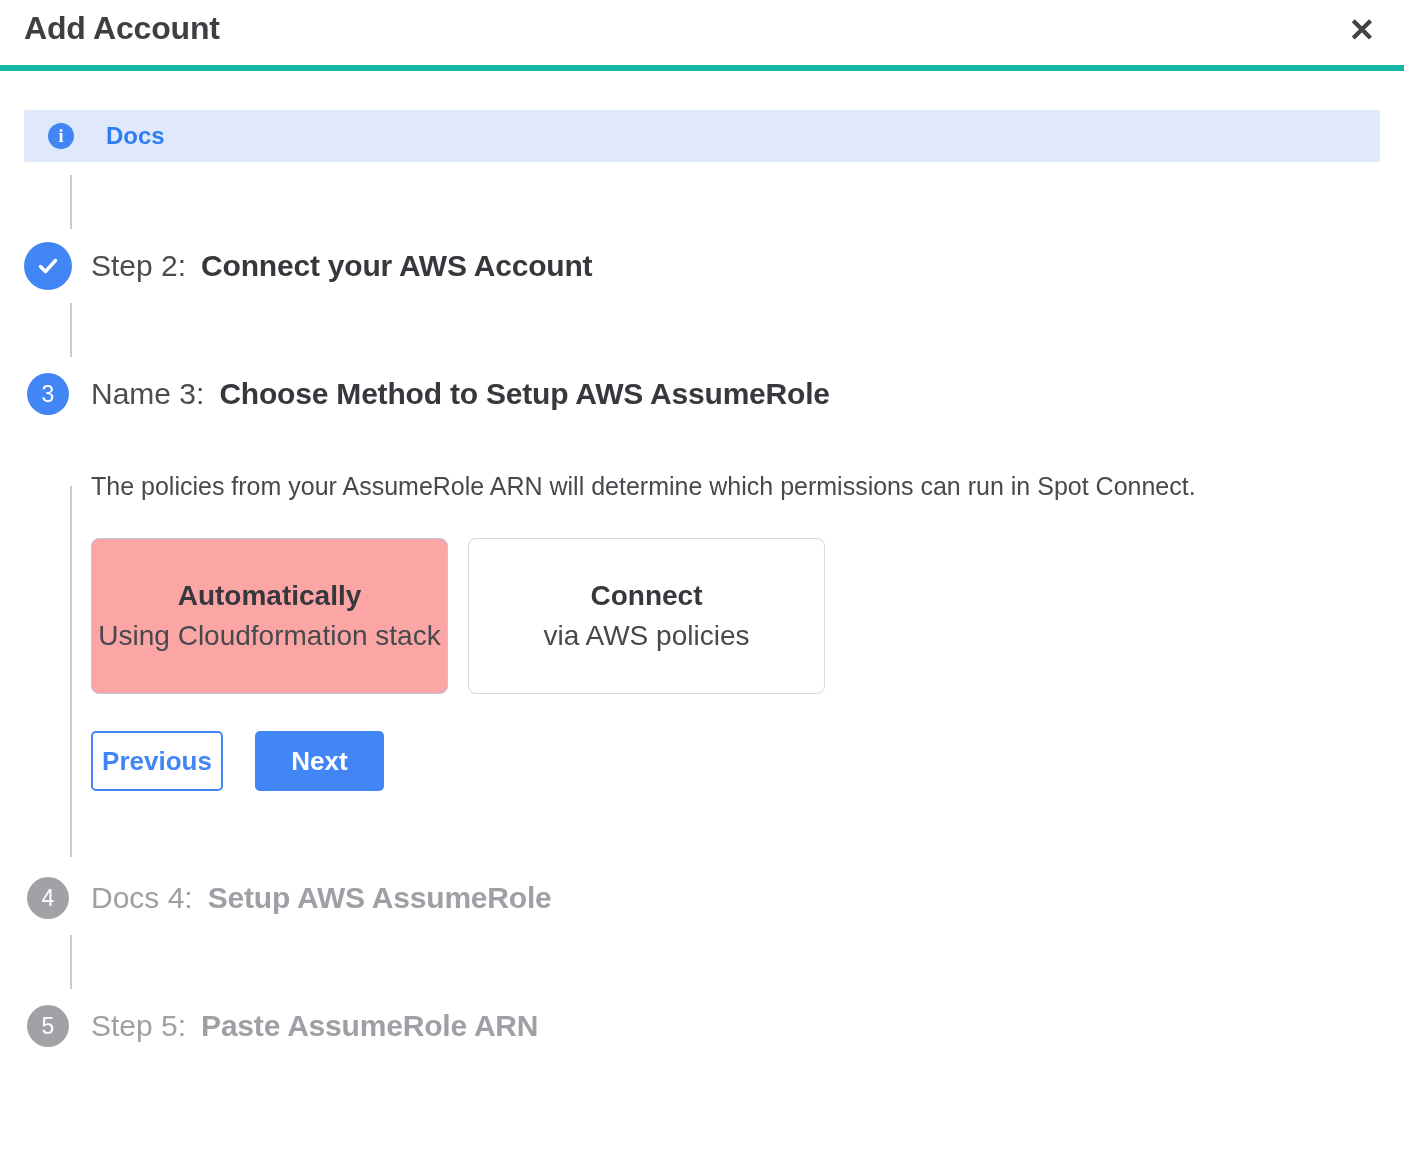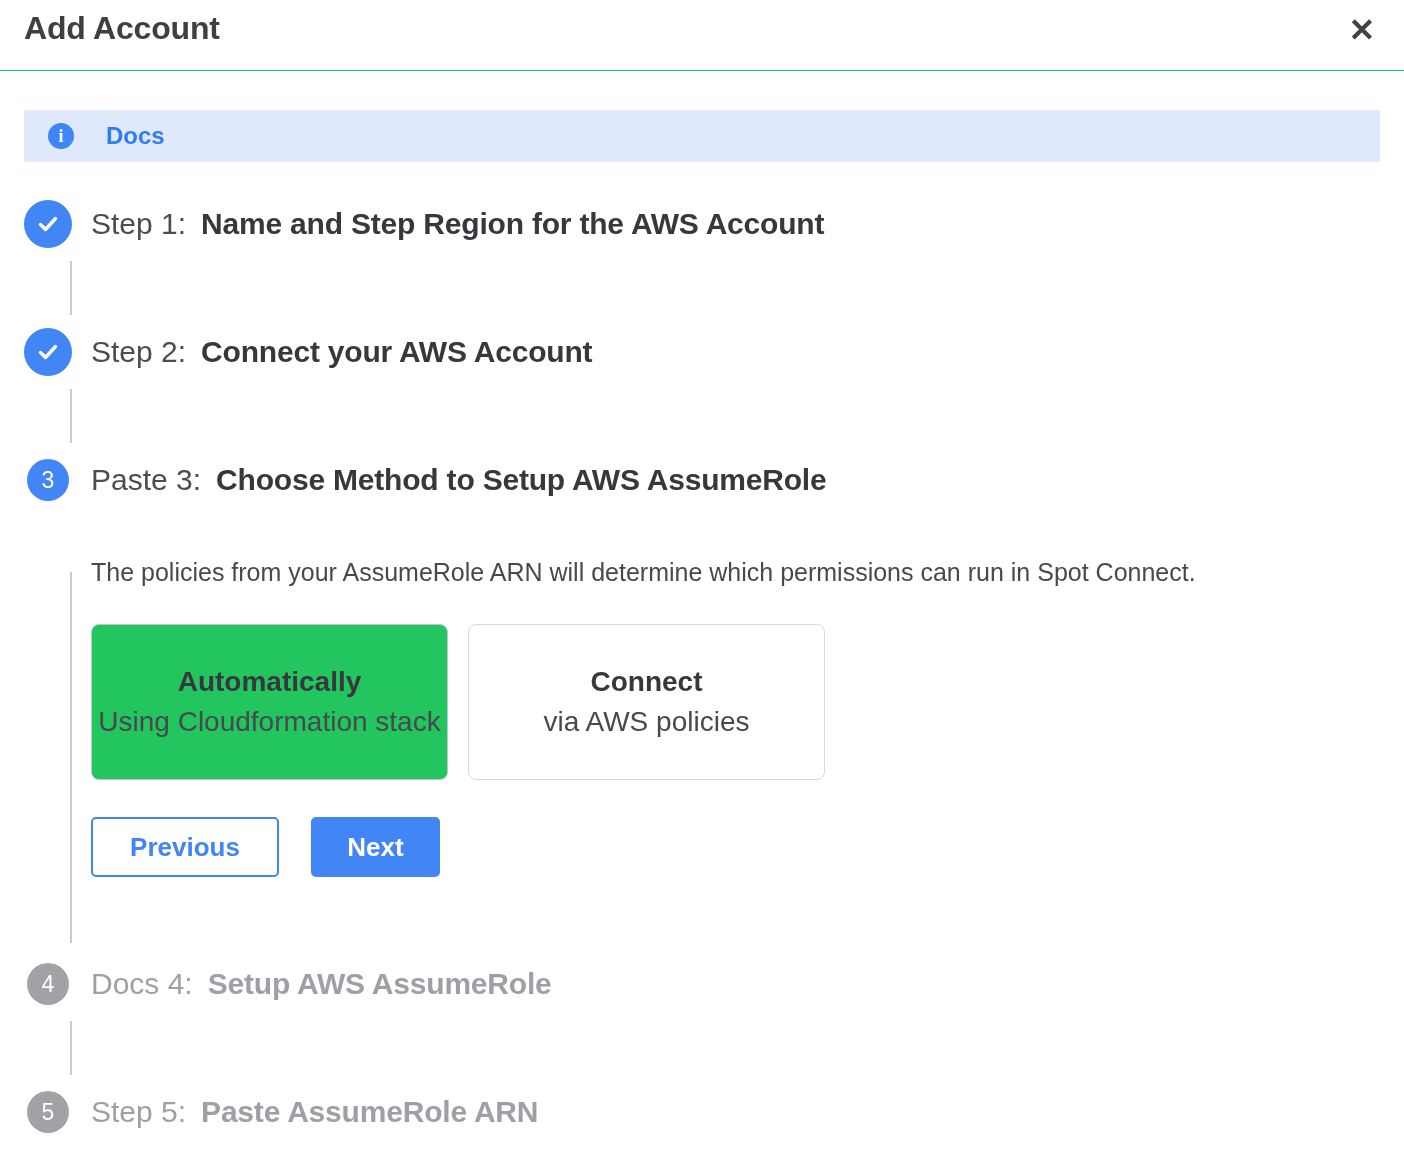--- a/index.html
+++ b/index.html
@@ -18,21 +18,21 @@
     --muted: #9da0a5;
     --line: #c9cbce;
     --text-dark: #37383d;
     --text-body: #47494e;
   }
 
   
   .modal-header {
     position: relative;
     height: 71px;
-    border-bottom: 1px solid #14b8a6;
+    border-bottom: 6px solid #14b8a6;
   }
   .modal-title {
     position: absolute;
     left: 24px;
     top: 8px;
     font-size: 32px;
     line-height: 40px;
     font-weight: 700;
     color: #3d3f43;
     letter-spacing: -0.2px;
@@ -164,42 +164,42 @@
     border: 1px solid #d7d9dc;
     border-radius: 8px;
     background: #ffffff;
     display: flex;
     flex-direction: column;
     align-items: center;
     justify-content: center;
     cursor: pointer;
   }
   .option-card.selected {
-    background: #22c55e;
+    background: #fca5a5;
     border-color: #bbc7df;
   }
   .card-title {
     font-size: 28px;
     font-weight: 700;
     color: var(--text-dark);
     margin-bottom: 8px;
   }
   .card-subtitle { font-size: 28px; color: var(--text-body); }
 
   .step-actions { margin-top: 37px; display: flex; }
   .btn {
     height: 60px;
     border-radius: 5px;
     font-size: 26px;
     font-weight: 700;
     font-family: "Liberation Sans", sans-serif;
     cursor: pointer;
   }
   .btn-outline {
-    width: 188px;
+    width: 132px;
     background: #ffffff;
     border: 2px solid var(--accent);
     color: var(--accent);
     margin-right: 32px;
   }
   .btn-primary {
     width: 129px;
     background: var(--accent);
     border: none;
     color: #ffffff;
@@ -215,45 +215,36 @@
     <button class="close-btn">✕</button>
   </div>
 
   <div class="modal-body">
 
     <div class="info-banner">
       <span class="info-icon">i</span>
       <a class="banner-link">Docs</a>
     </div>
 
-    <div class="step-row first">
-      <span class="circle big">
-        <svg class="check-svg" viewBox="0 0 24 24">
-          <polyline points="4.5,12.5 9.5,17.5 19.5,6.5" fill="none" stroke="#ffffff" stroke-width="3.4" stroke-linecap="round" stroke-linejoin="round"></polyline>
-        </svg>
-      </span>
-      <span class="step-prefix">Step 1:</span>
-      <span class="step-name">Name and Step Region for the AWS Account</span>
-    </div>
     <div class="connector"></div>
 
     <div class="step-row">
       <span class="circle big">
         <svg class="check-svg" viewBox="0 0 24 24">
           <polyline points="4.5,12.5 9.5,17.5 19.5,6.5" fill="none" stroke="#ffffff" stroke-width="3.4" stroke-linecap="round" stroke-linejoin="round"></polyline>
         </svg>
       </span>
       <span class="step-prefix">Step 2:</span>
       <span class="step-name">Connect your AWS Account</span>
     </div>
     <div class="connector"></div>
 
     <div class="step-row">
       <span class="circle num">3</span>
-      <span class="step-prefix">Paste 3:</span>
+      <span class="step-prefix">Name 3:</span>
       <span class="step-name">Choose Method to Setup AWS AssumeRole</span>
     </div>
 
     <div class="step3-body">
       <div class="step-description">The policies from your AssumeRole ARN will determine which permissions can run in Spot Connect.</div>
 
       <div class="option-cards">
         <div class="option-card selected" id="option-card-0">
           <div class="card-title">Automatically</div>
           <div class="card-subtitle">Using Cloudformation stack</div>

